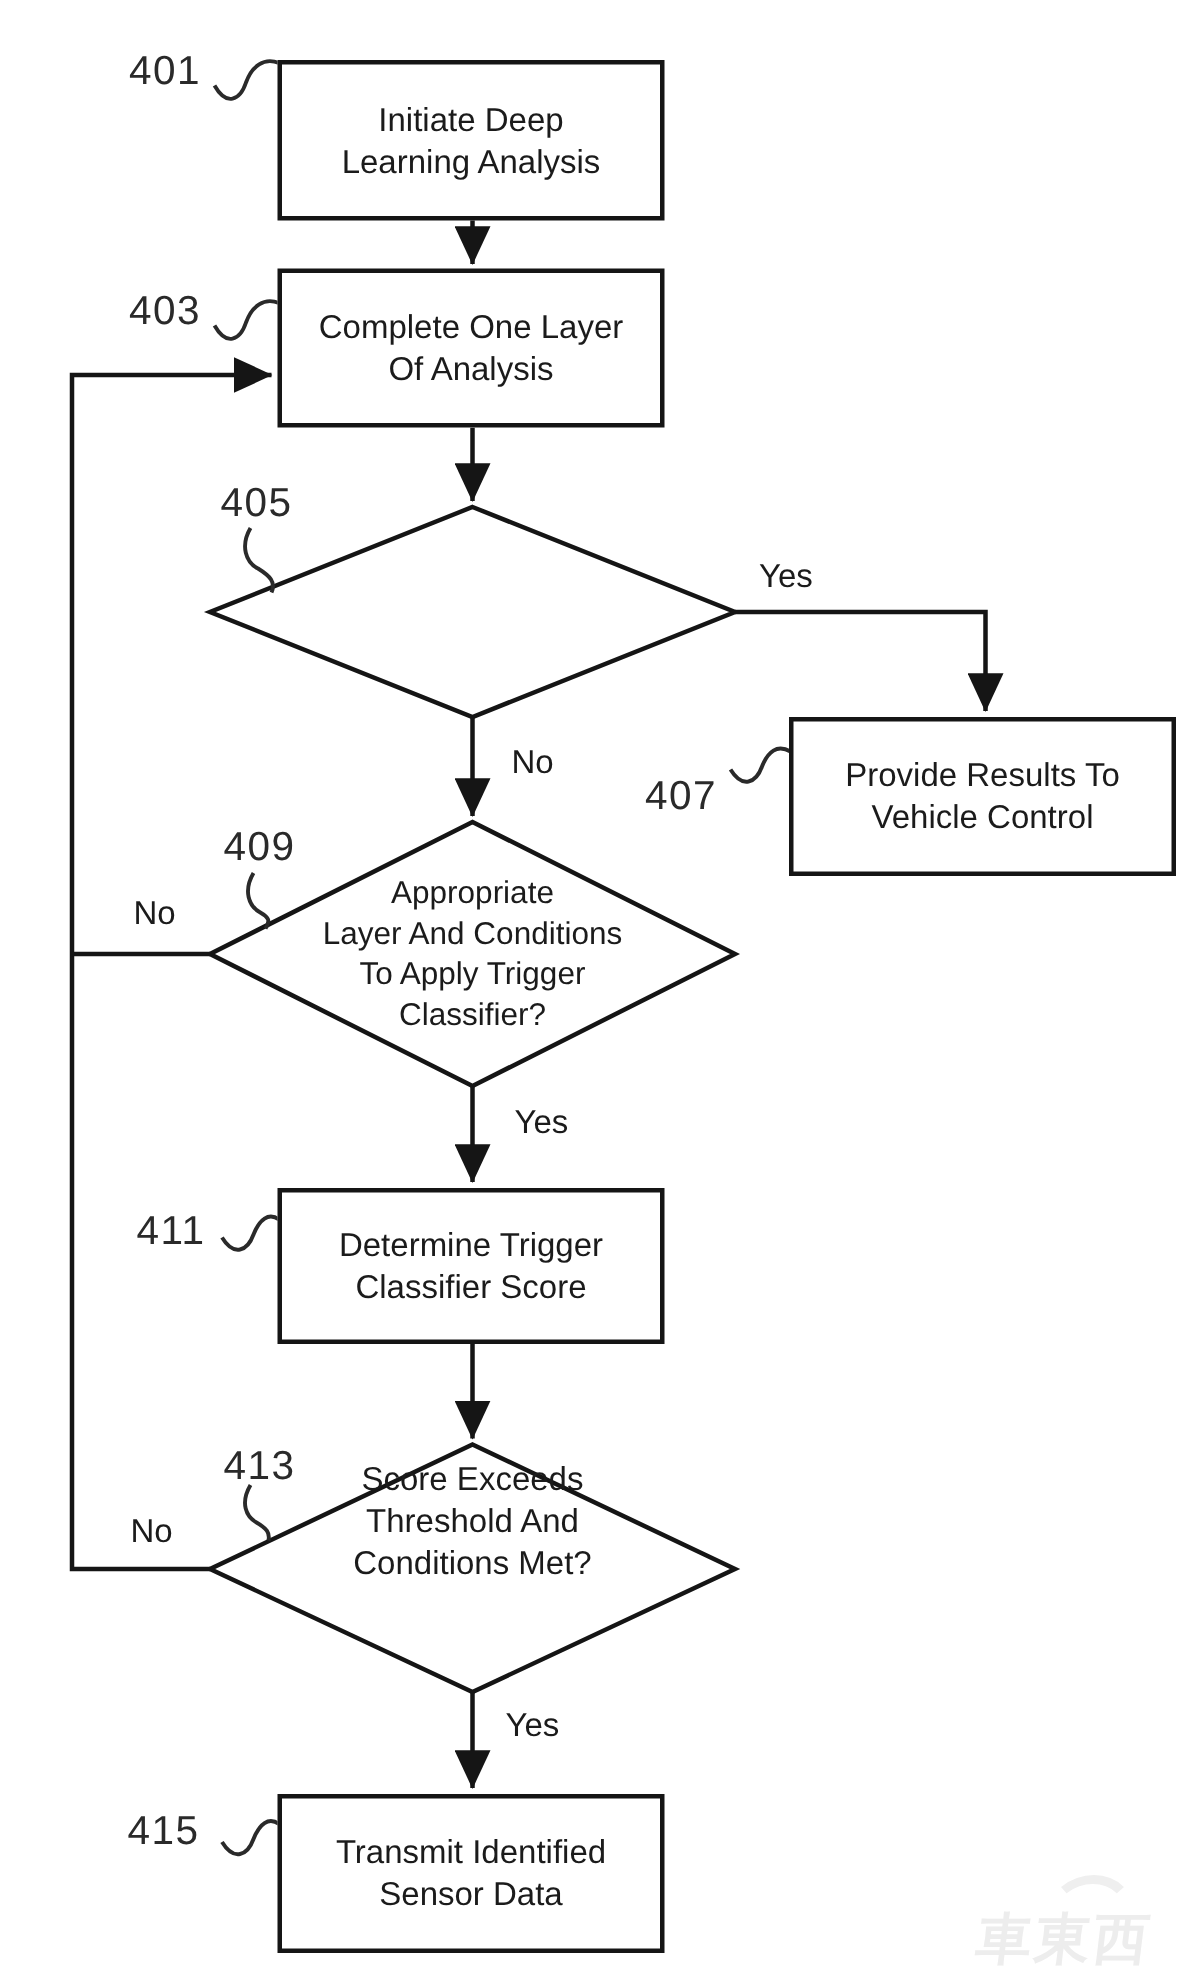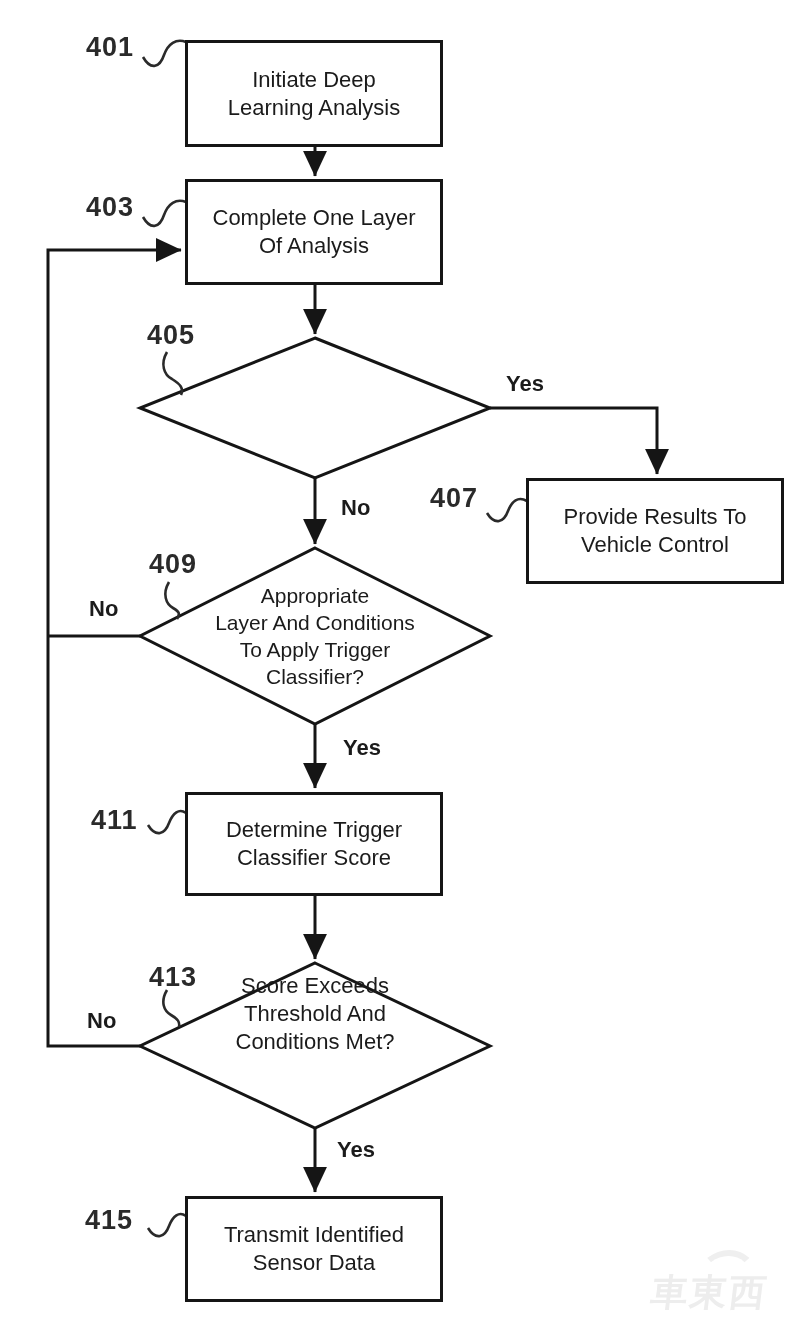--- a/index.html
+++ b/index.html
@@ -11,24 +11,24 @@
   .node-box{
     position:absolute;border:3px solid #151515;background:#ffffff;
     display:flex;align-items:center;justify-content:center;text-align:center;
     font-size:22px;line-height:28px;white-space:pre-line;color:#1b1b1b;
   }
   .diamond-text{
     position:absolute;display:flex;align-items:center;justify-content:center;text-align:center;
     font-size:21px;line-height:27px;white-space:pre-line;color:#1b1b1b;
   }
   .ref-label{
-    position:absolute;font-size:27px;color:#2a2a2a;letter-spacing:1px;font-weight:bold;
+    position:absolute;font-size:27px;color:#2a2a2a;letter-spacing:1px;
   }
   .edge-label{
-    position:absolute;font-size:22px;color:#1b1b1b;font-weight:bold;
+    position:absolute;font-size:22px;color:#1b1b1b;
   }
   .watermark{
     position:absolute;left:652px;top:1252px;width:150px;height:66px;
     transform:skewX(-7deg);
   }
   .watermark .wm-text{
     position:absolute;left:0;top:16px;font-size:37px;font-weight:bold;
     color:#ededed;letter-spacing:2px;white-space:nowrap;
   }
   .watermark .wm-arc{
@@ -110,21 +110,21 @@
 To Apply Trigger
 Classifier?</div>
 
   <div class="diamond-text" style="left:190px;top:970px;width:250px;height:88px;font-size:22px;line-height:28px;">Score Exceeds
 Threshold And
 Conditions Met?</div>
 
   <div class="ref-label" style="left:86px;top:32px;">401</div>
   <div class="ref-label" style="left:86px;top:192px;">403</div>
   <div class="ref-label" style="left:147px;top:320px;">405</div>
-  <div class="ref-label" style="left:430px;top:483px;">407</div>
+  <div class="ref-label" style="left:430px;top:515px;">407</div>
   <div class="ref-label" style="left:149px;top:549px;">409</div>
   <div class="ref-label" style="left:91px;top:805px;">411</div>
   <div class="ref-label" style="left:149px;top:950px;margin-top:12px;">413</div>
   <div class="ref-label" style="left:85px;top:1205px;">415</div>
 
   <div class="edge-label" style="left:506px;top:371px;">Yes</div>
   <div class="edge-label" style="left:341px;top:495px;">No</div>
   <div class="edge-label" style="left:89px;top:596px;">No</div>
   <div class="edge-label" style="left:343px;top:735px;">Yes</div>
   <div class="edge-label" style="left:87px;top:1008px;">No</div>

